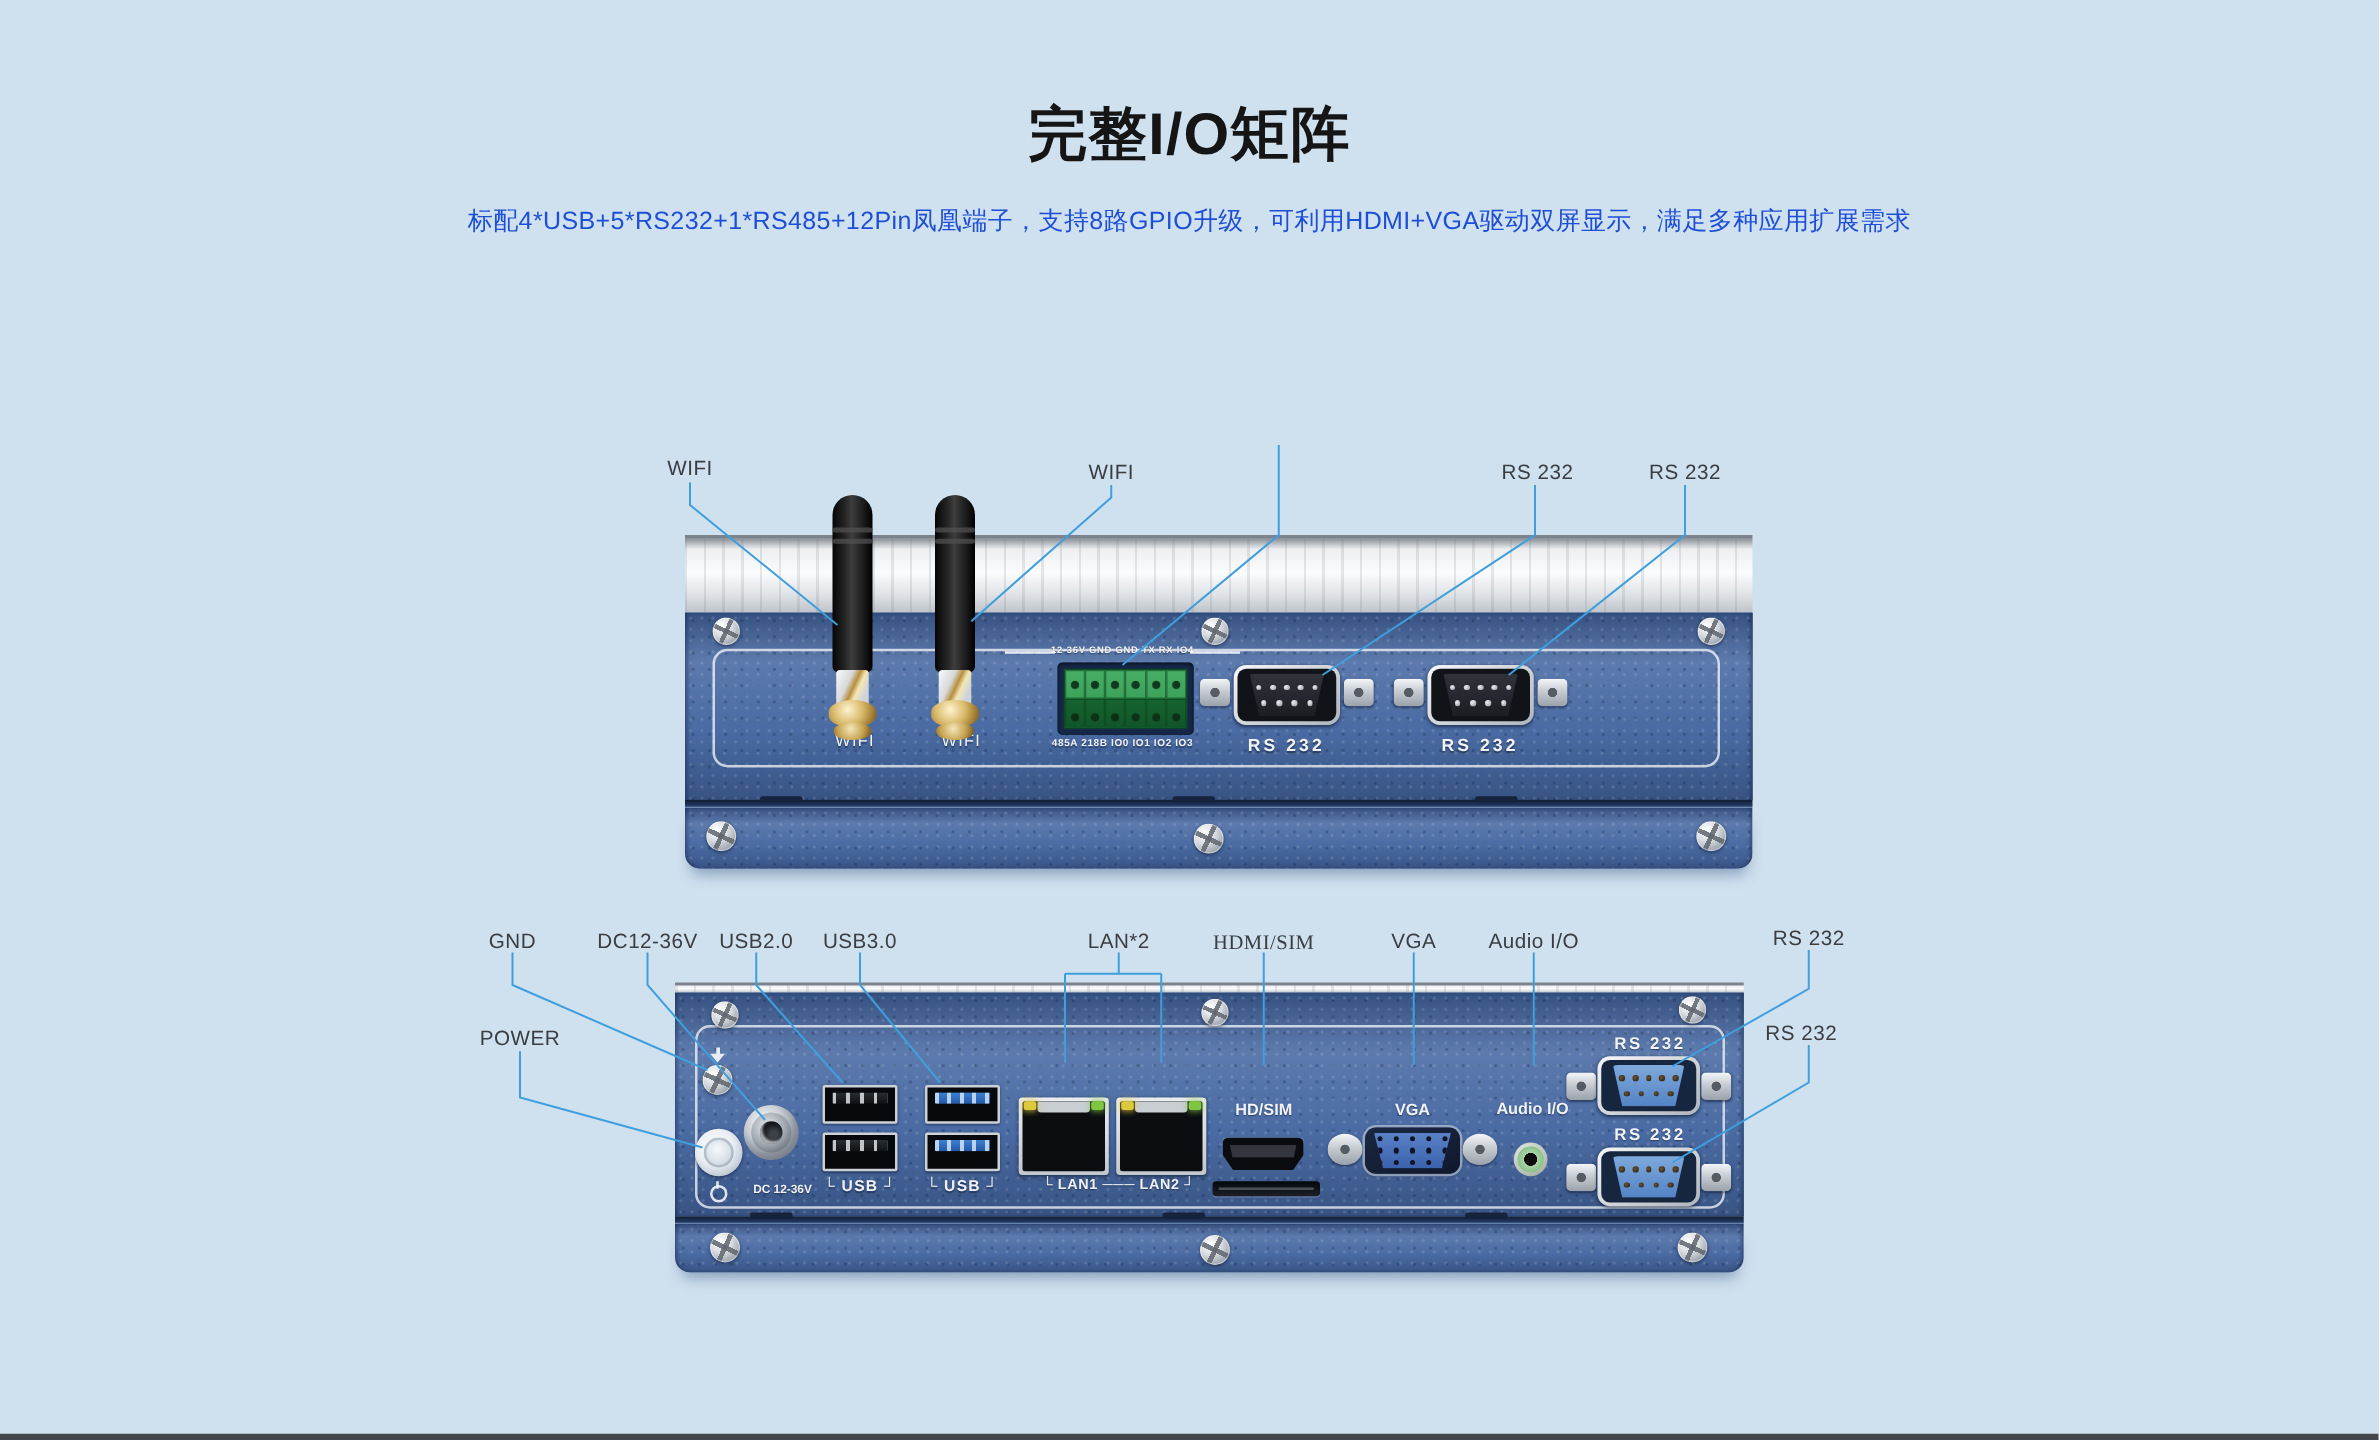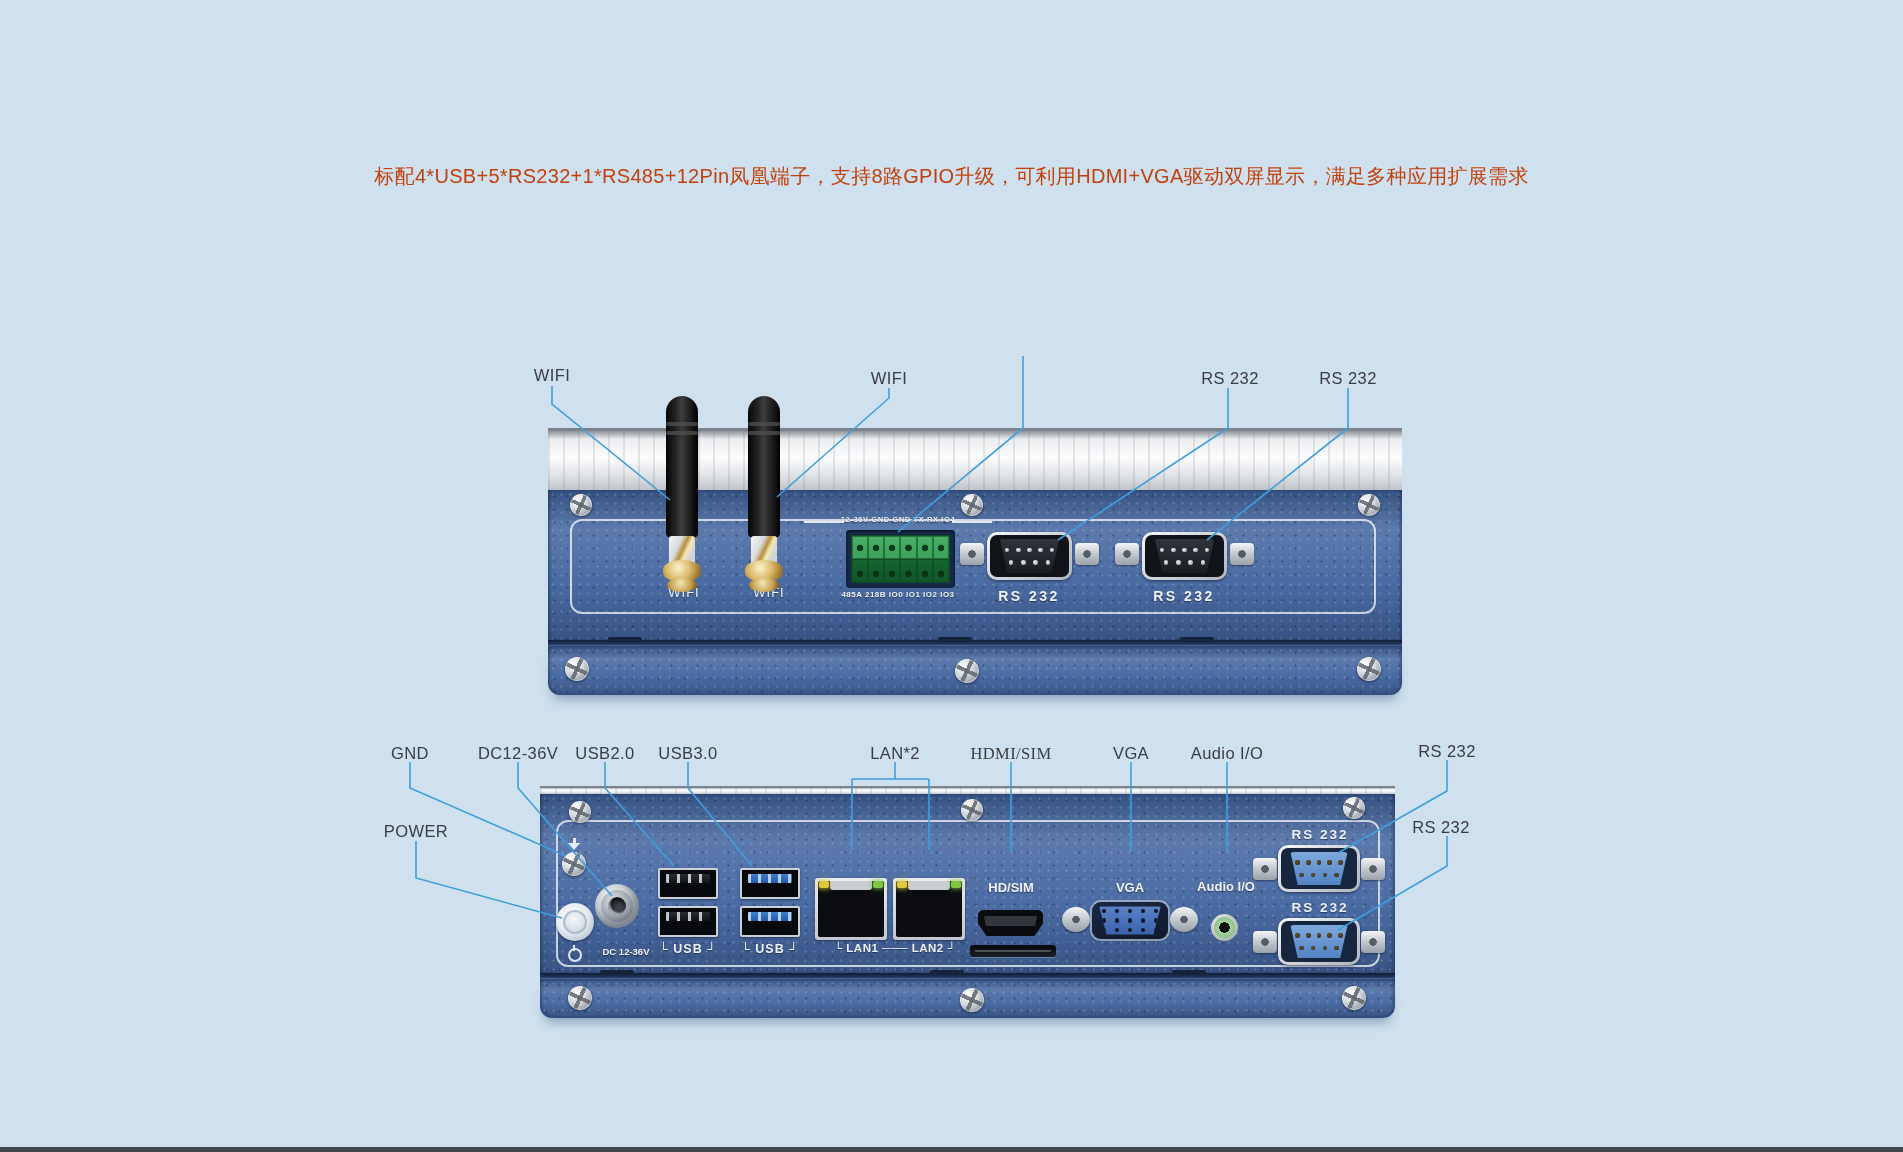--- a/index.html
+++ b/index.html
@@ -3,21 +3,21 @@
 <meta charset="utf-8">
 <style>
   html,body{margin:0;padding:0;background:#cfe0ee;}
   .page{position:relative;width:1903px;height:1152px;background:#cfe0ee;overflow:hidden;
         font-family:"Liberation Sans","DejaVu Sans",sans-serif;}
 
   
   .title{position:absolute;left:0;right:0;top:76px;margin:0;text-align:center;
          font-size:47px;font-weight:700;color:#151515;letter-spacing:1px;}
   .subtitle{position:absolute;left:0;right:0;top:163px;margin:0;text-align:center;
-            font-size:20px;color:#c2410c;letter-spacing:.3px;}
+            font-size:20px;color:#1d4ed8;letter-spacing:.3px;}
 
   
   .co{position:absolute;transform:translateX(-50%);white-space:nowrap;
       font-size:16.5px;color:#3a3d42;letter-spacing:.4px;}
   .co.big{font-size:19px;color:#33373c;}
   .lines{position:absolute;left:0;top:0;pointer-events:none;}
   .lines path{fill:none;stroke:#3f9fdd;stroke-width:1.6px;}
 
   
   .device{position:absolute;}
@@ -153,20 +153,21 @@
   .gnd-icon::after{content:"";position:absolute;left:0;top:5px;border-left:6px solid transparent;
         border-right:6px solid transparent;border-top:7px solid #e8ecf2;}
 
   .edge-strip{position:absolute;left:0;bottom:0;width:100%;height:5px;background:#43464a;}
 </style>
 </head>
 <body>
 
 <div class="page">
 
+  <h1 class="title">完整I/O矩阵</h1>
   <p class="subtitle">标配4*USB+5*RS232+1*RS485+12Pin凤凰端子，支持8路GPIO升级，可利用HDMI+VGA驱动双屏显示，满足多种应用扩展需求</p>
 
   <div class="device" style="left:548px;top:428px;width:854px;height:267px;">
     <div class="heatsink" style="top:0;height:62px;"></div>
 
     <div class="band speckle" style="top:62px;height:150px;">
       <div class="outline" style="left:22px;top:29px;width:802px;height:91px;"></div>
       <div class="screw" style="left:22px;top:4px;width:22px;height:22px;"></div>
       <div class="screw" style="left:413px;top:4px;width:22px;height:22px;"></div>
       <div class="screw" style="left:810px;top:4px;width:22px;height:22px;"></div>

